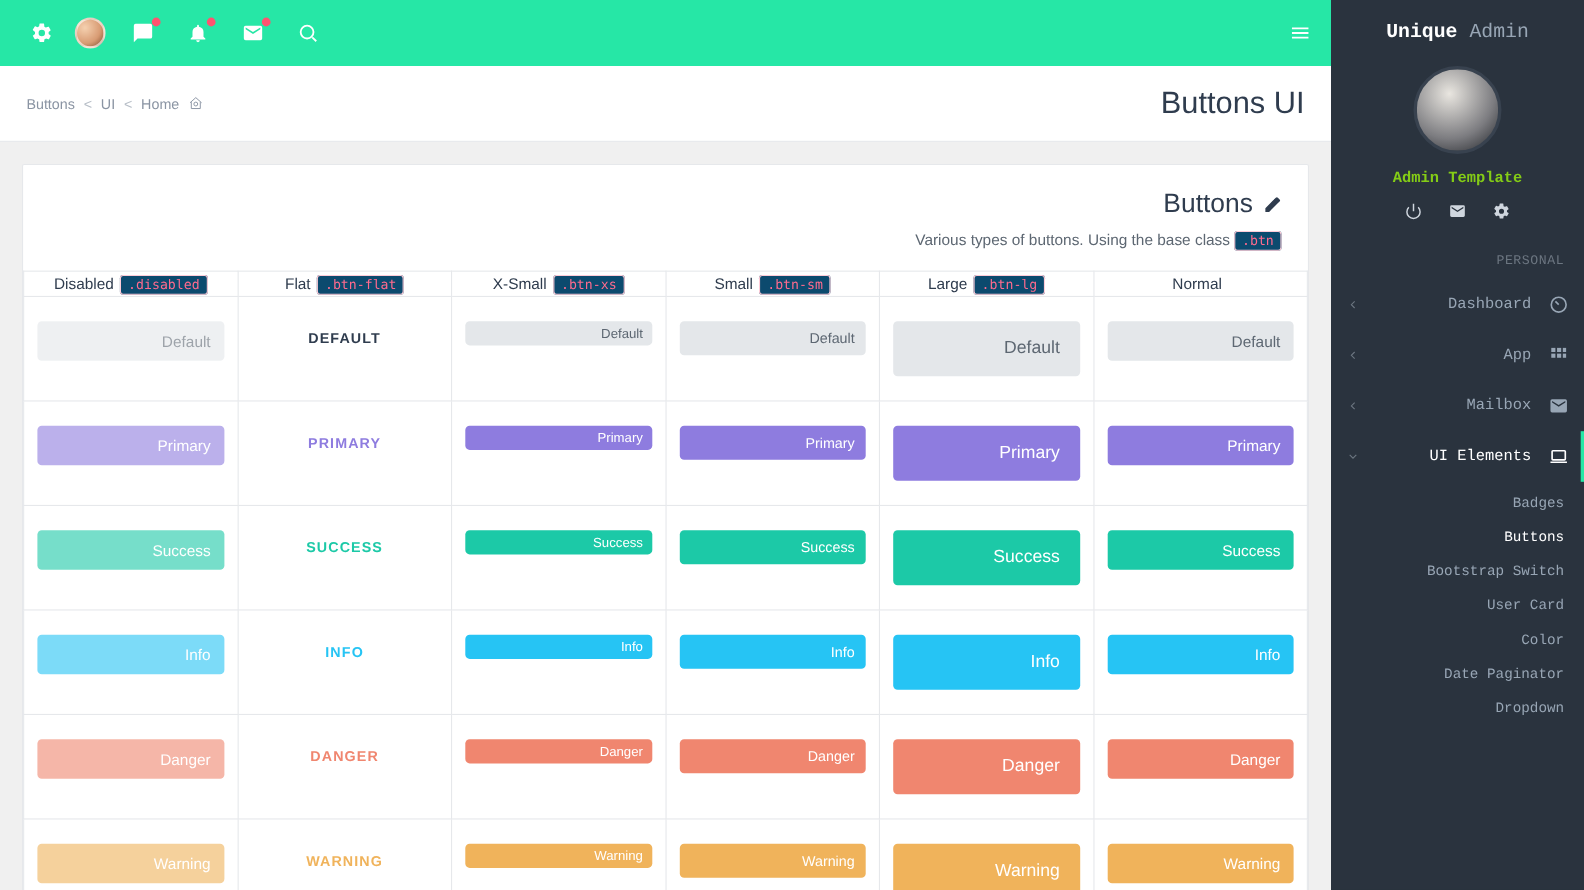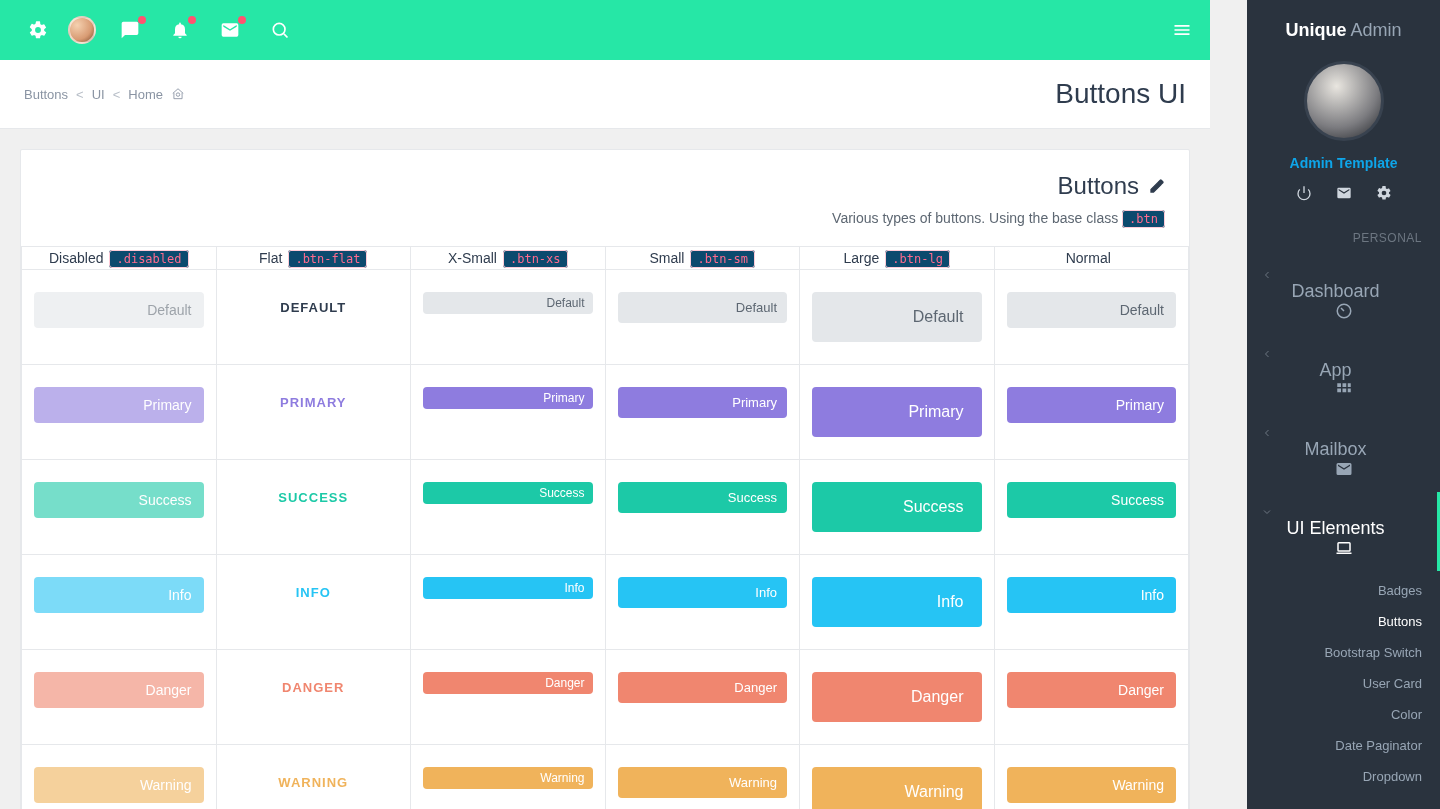--- a/index.html
+++ b/index.html
@@ -10,32 +10,32 @@
 .topbar { position: fixed; top:0; left:0; right:230px; height:60px; background:#26e7a6; display:flex; align-items:center; padding:0 18px; z-index:100; }
 .topbar .icon-btn { width:40px; height:40px; display:flex; align-items:center; justify-content:center; color:#fff; cursor:pointer; position:relative; margin-right:10px; }
 .topbar .avatar { width:28px; height:28px; border-radius:50%; background: radial-gradient(circle at 30% 30%, #f5d1b0, #d89b73 60%, #7a4a2b); border:2px solid rgba(255,255,255,.6); cursor:pointer; margin-right:14px; }
 .topbar .badge-dot { position:absolute; top:6px; right:4px; width:8px; height:8px; border-radius:50%; background:#ff5370; }
 .topbar .spacer { flex:1; }
 .menu-toggle { color:#fff; cursor:pointer; }
 
 svg { display:block; }
 
 
-.sidebar { position:fixed; top:0; right:0; bottom:0; width:193px; background:#2a333e; color:#98a6b5; overflow-y:auto; z-index:200; }
+.sidebar { position:fixed; top:0; right:0; bottom:0; width:230px; background:#2a333e; color:#98a6b5; overflow-y:auto; z-index:200;font-family:Liberation Mono, monospace; }
 .sidebar::-webkit-scrollbar{width:0}
 .brand { text-align:center; padding:20px 0 10px; font-size:18px; color:#98a6b5; font-weight:400; }
 .brand .strong { color:#fff; font-weight:700; }
 .side-avatar { width:80px; height:80px; border-radius:50%; margin:10px auto 14px; background: radial-gradient(circle at 40% 30%, #e9e6e0, #7c7c80 60%, #1f2227); border:3px solid #38424f; }
-.side-name { text-align:center; color:#0ea5e9; font-weight:600; font-size:14px; margin-bottom:14px; }
+.side-name { text-align:center; color:#84cc16; font-weight:600; font-size:14px; margin-bottom:14px; }
 .side-actions { display:flex; justify-content:center; gap:24px; margin-bottom:30px; color:#cfd6de; }
 .side-actions .sicon { cursor:pointer; }
 
 .side-section { text-align:right; color:#6c7681; font-size:12px; letter-spacing:.5px; padding:0 18px 10px; }
 
-.nav-item { display:flex; align-items:center; justify-content:flex-end; padding:14px 14px; font-size:18px; color:#98a6b5; cursor:pointer; position:relative;flex-direction:column; }
+.nav-item { display:flex; align-items:center; justify-content:flex-end; padding:14px 14px; font-size:14px; color:#98a6b5; cursor:pointer; position:relative; }
 .nav-item.active { color:#fff; }
 .nav-item.active::after { content:""; position:absolute; right:0; top:0; bottom:0; width:3px; background:#26e7a6; }
 .nav-item .chev { margin-right:auto; color:#6c7681; }
 .nav-label { margin-right:16px; }
 .nav-icon { width:18px; display:flex; justify-content:center; color:#98a6b5; }
 .nav-item.active .nav-icon { color:#fff; }
 
 .subnav { padding:4px 0 4px; }
 .subnav .subitem { display:block; text-align:right; padding:8px 18px; font-size:13px; color:#98a6b5; cursor:pointer; }
 .subnav .subitem.active { color:#fff; }

